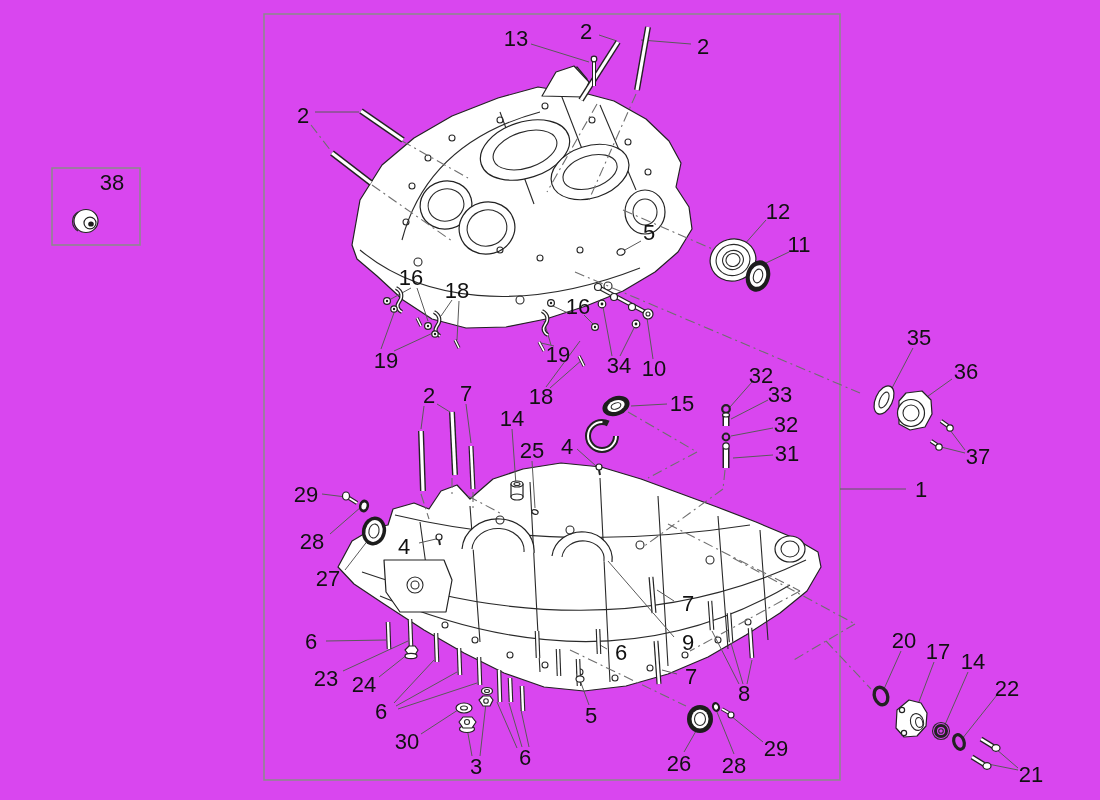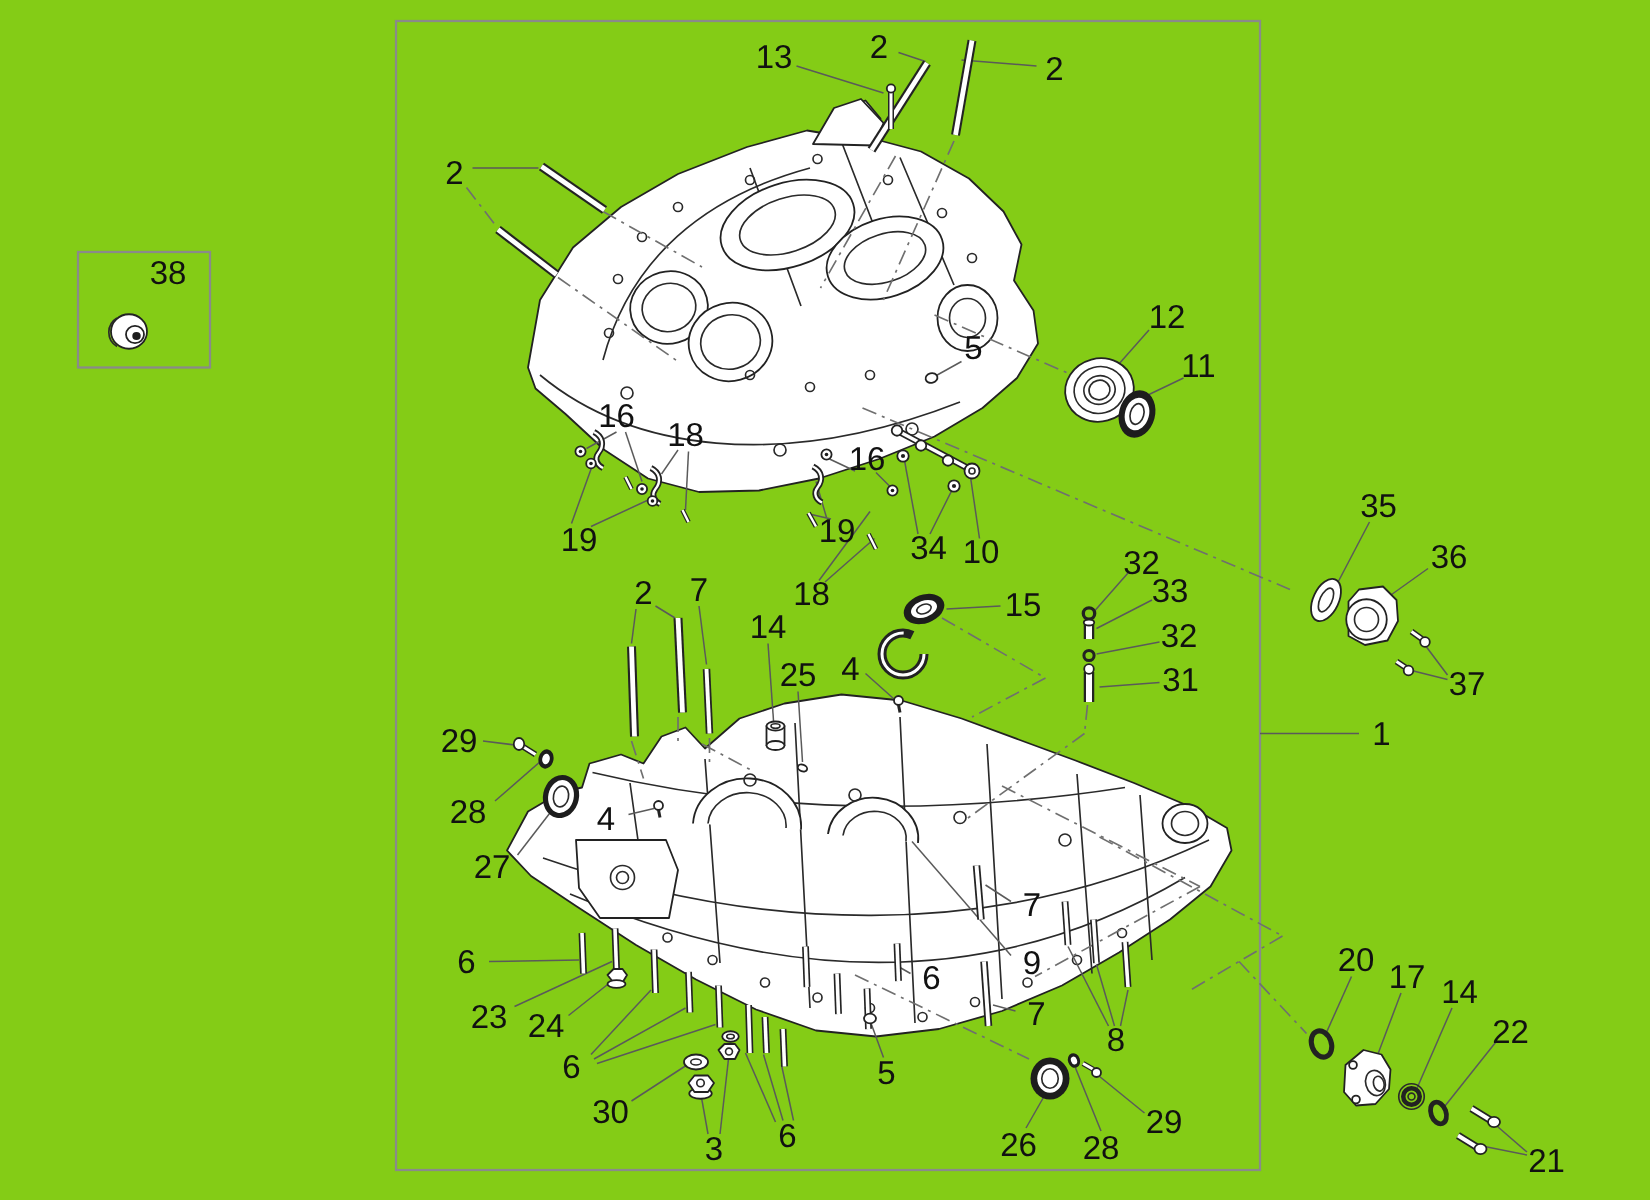--- a/index.html
+++ b/index.html
@@ -1,16 +1,16 @@
 <!DOCTYPE html>
 <html><head>
 <meta charset="utf-8">
 <style>
   html,body{margin:0;padding:0;background:#ffffff;}
-  #stage{position:relative;width:1100px;height:800px;background:#84cc16;overflow:hidden;}
+  #stage{position:relative;width:1100px;height:800px;background:#d946ef;overflow:hidden;}
   svg{display:block;}
   .callout{font-family:"Liberation Sans","DejaVu Sans",sans-serif;font-size:22px;fill:#111111;}
   .art{stroke:#222222;fill:#ffffff;stroke-width:1.2;stroke-linejoin:round;}
   .artline{stroke:#2a2a2a;fill:none;stroke-width:1.1;stroke-linejoin:round;}
   .dark{fill:#1d1d1d;stroke:none;}
   .rodB{stroke:#232323;stroke-linecap:butt;}
   .rodW{stroke:#ffffff;stroke-linecap:butt;}
 </style>
 </head>
 <body>

